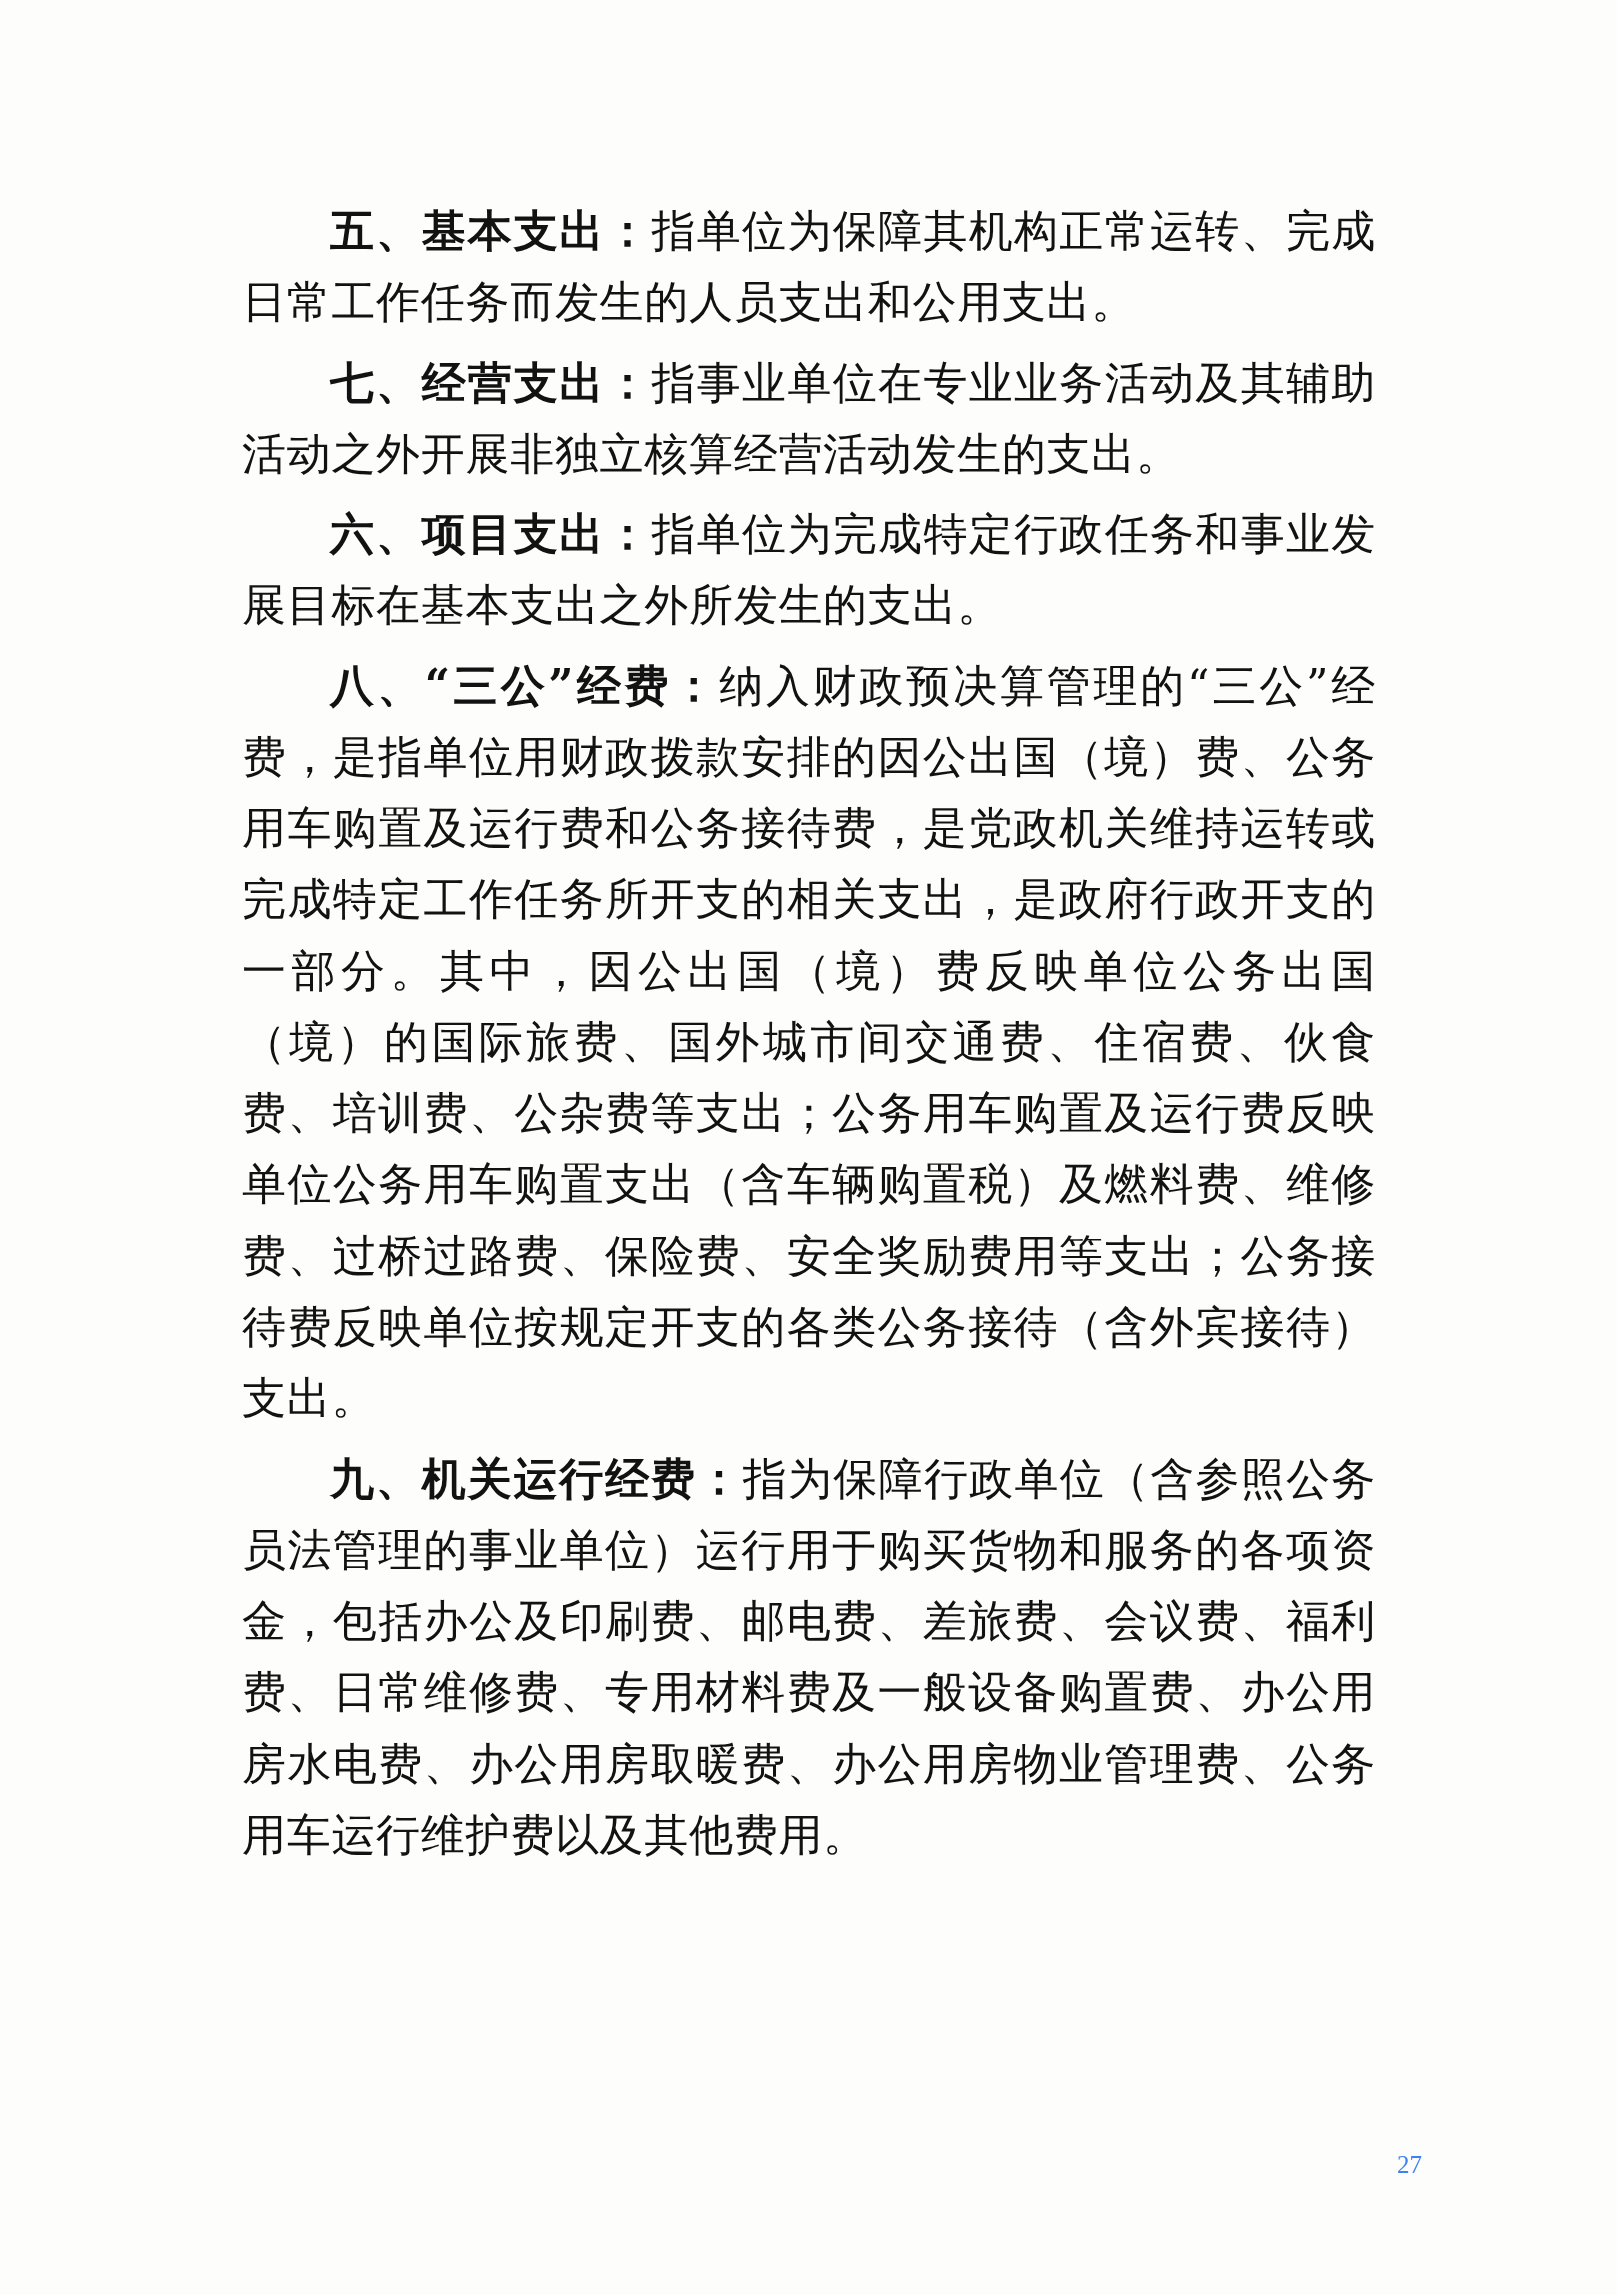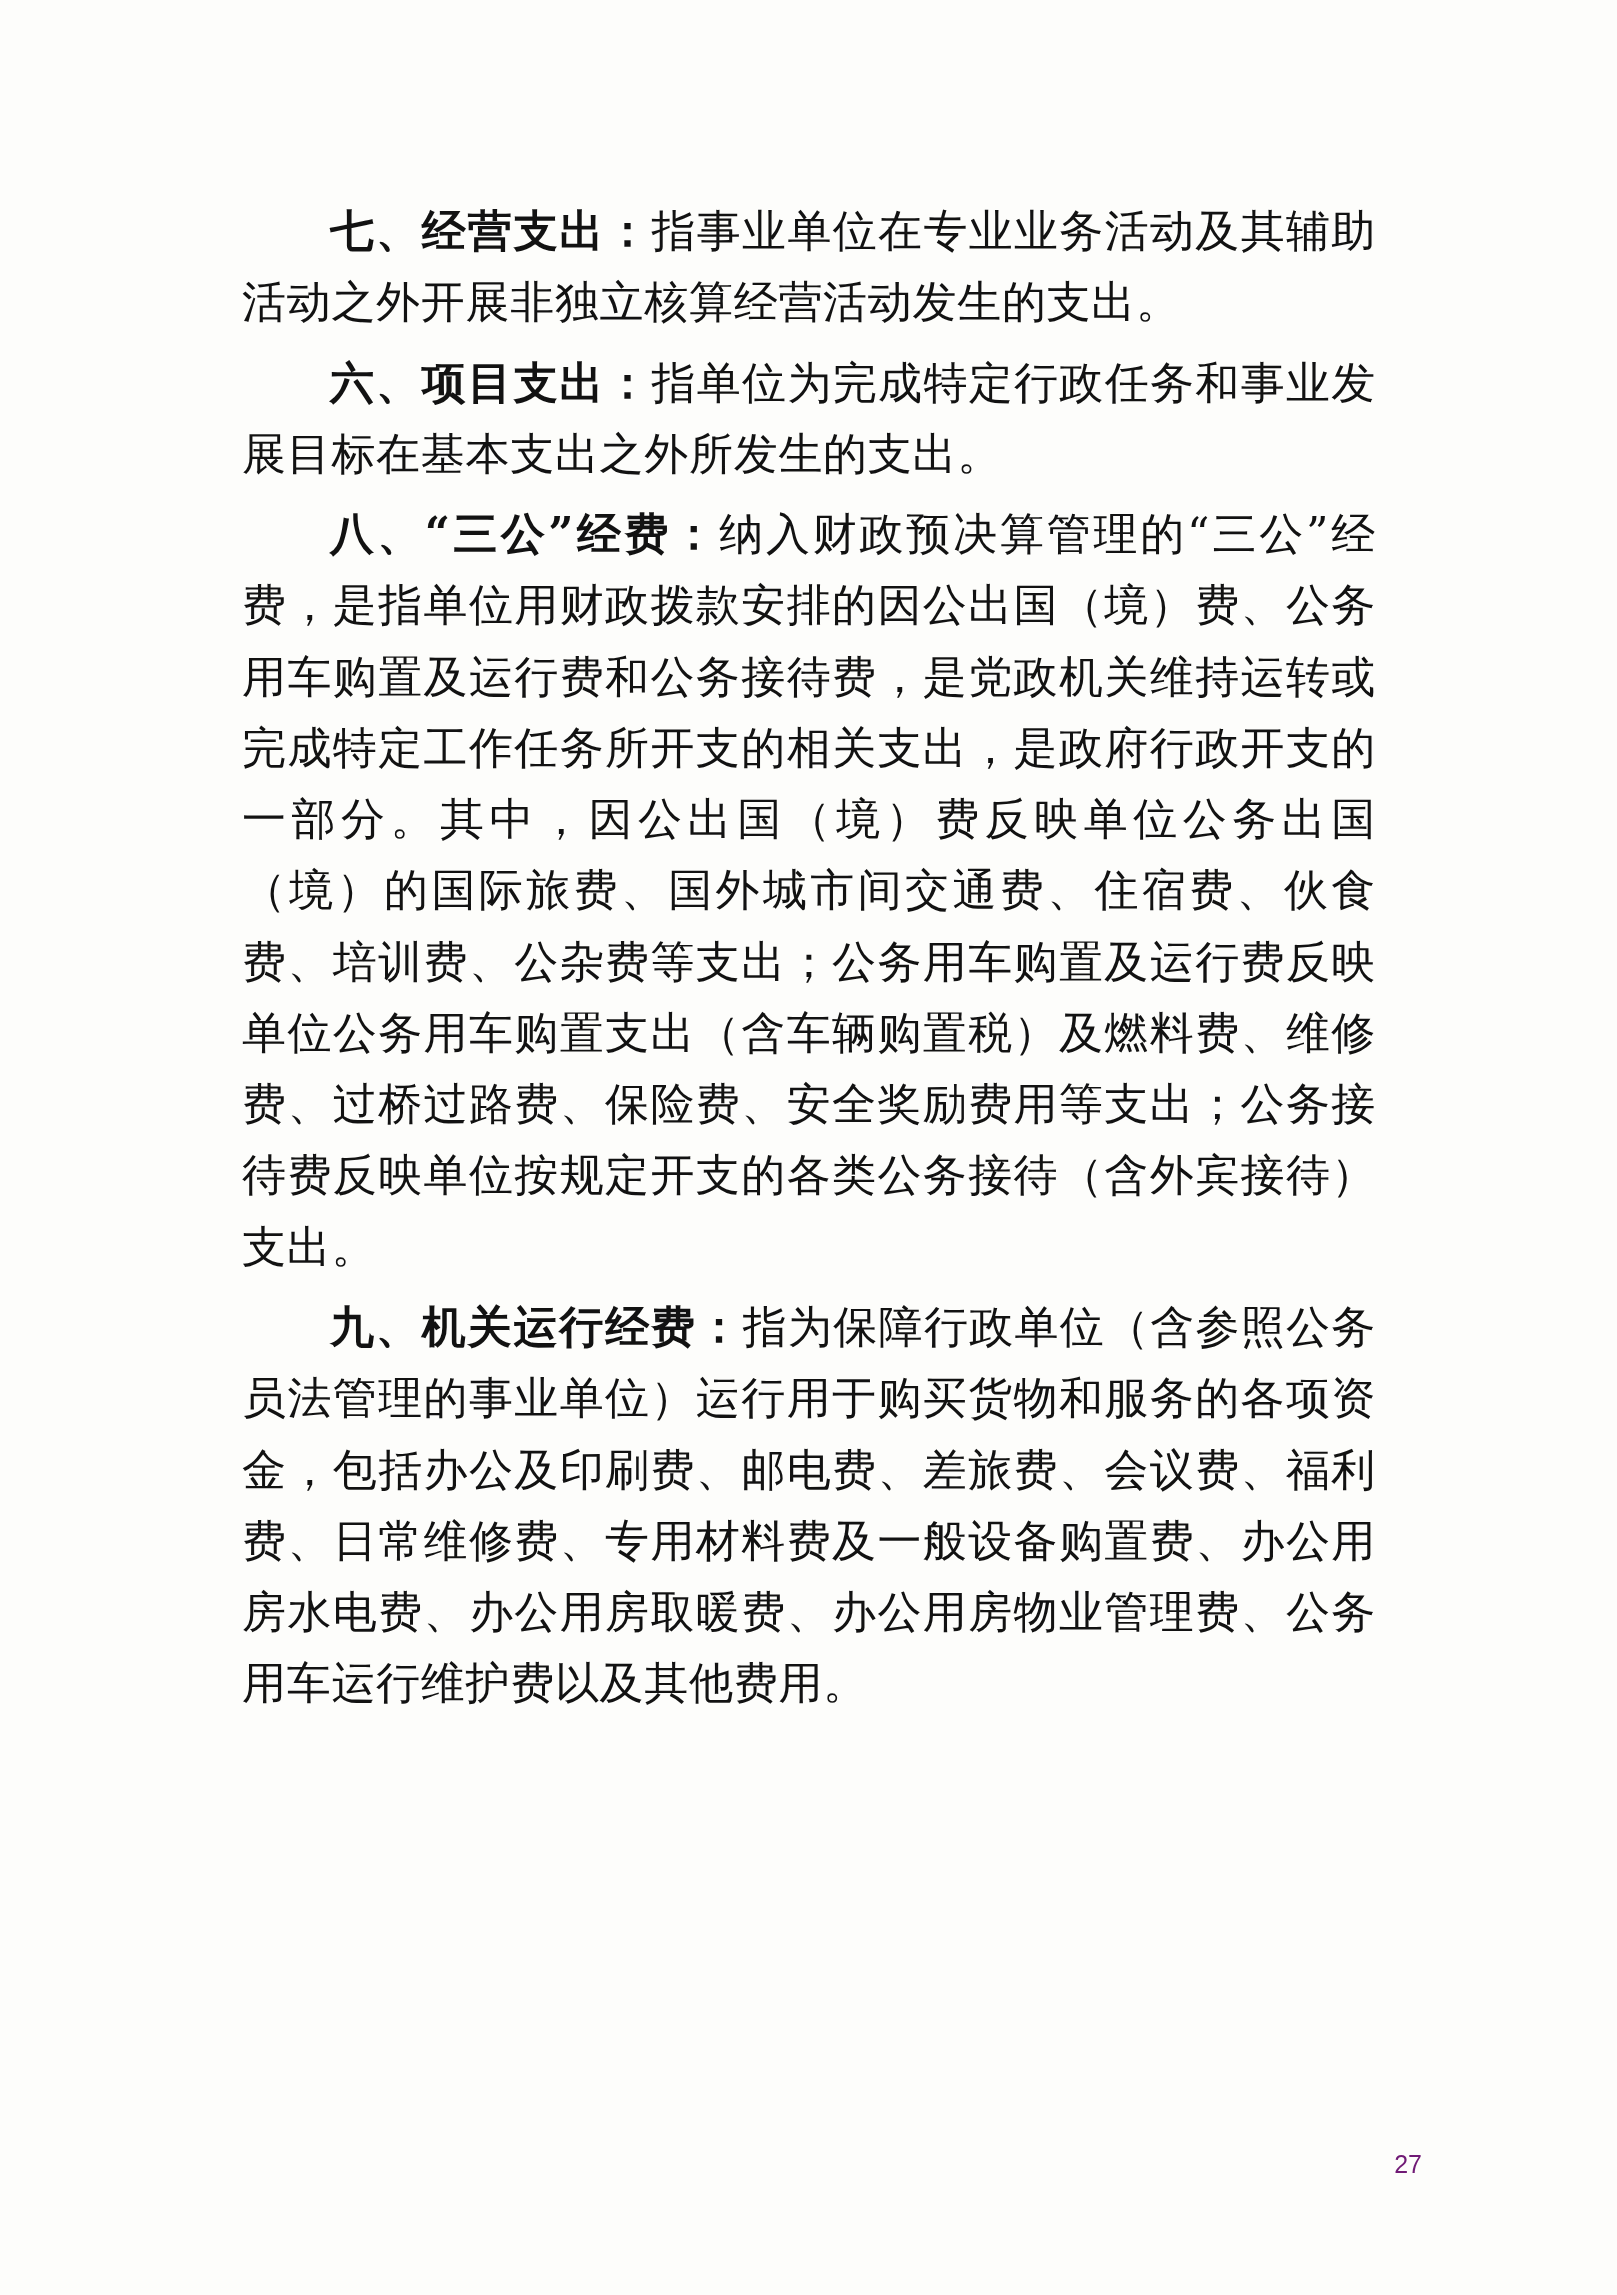--- a/index.html
+++ b/index.html
@@ -38,31 +38,34 @@
     letter-spacing: 1.3px;
   }
   .indent {
     text-indent: 2em;
   }
   .page-number {
     position: absolute;
     right: 195px;
     bottom: 116px;
     font-size: 25px;
-    color: #701a75;
-    font-family: Liberation Sans, sans-serif;
+    color: #3b82f6;
+    font-family: Liberation Serif, serif;
   }
 </style>
 </head>
 <body>
 
 <div class="page">
 
   <div class="content">
 
+    <p class="para indent">
+      <span class="lead">五、基本支出：</span><span>指单位为保障其机构正常运转、完成日常工作任务而发生的人员支出和公用支出。</span>
+    </p>
 
     <p class="para indent">
       <span class="lead">七、经营支出：</span><span>指事业单位在专业业务活动及其辅助活动之外开展非独立核算经营活动发生的支出。</span>
     </p>
 
     <p class="para indent">
       <span class="lead">六、项目支出：</span><span>指单位为完成特定行政任务和事业发展目标在基本支出之外所发生的支出。</span>
     </p>
 
     <p class="para indent">

